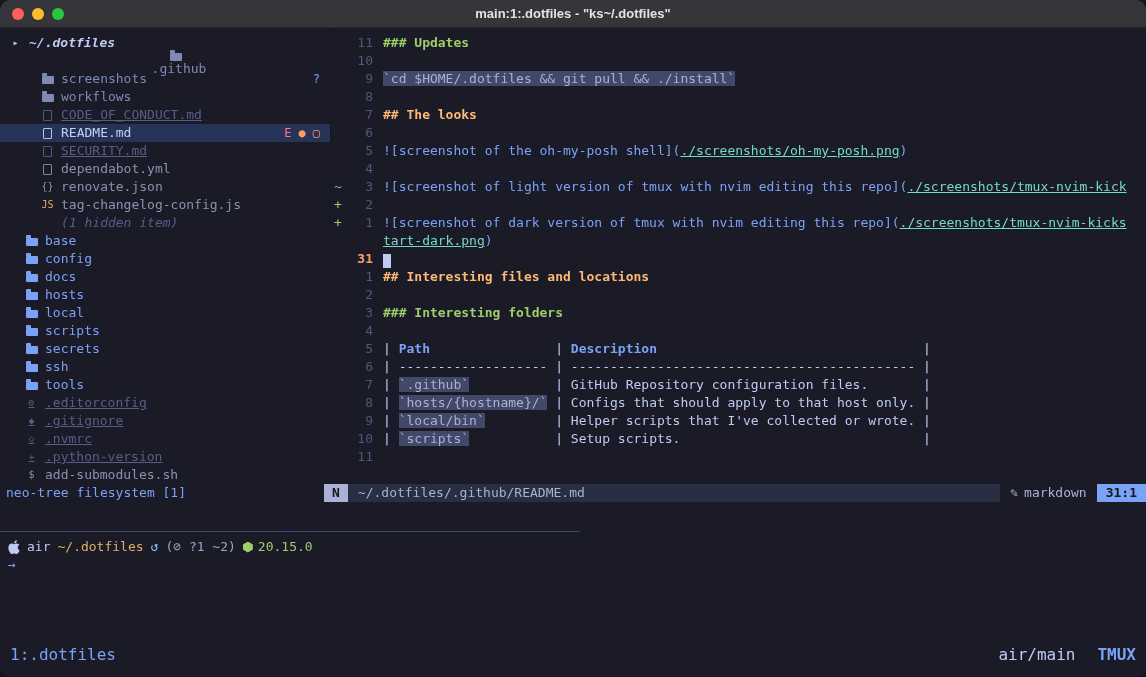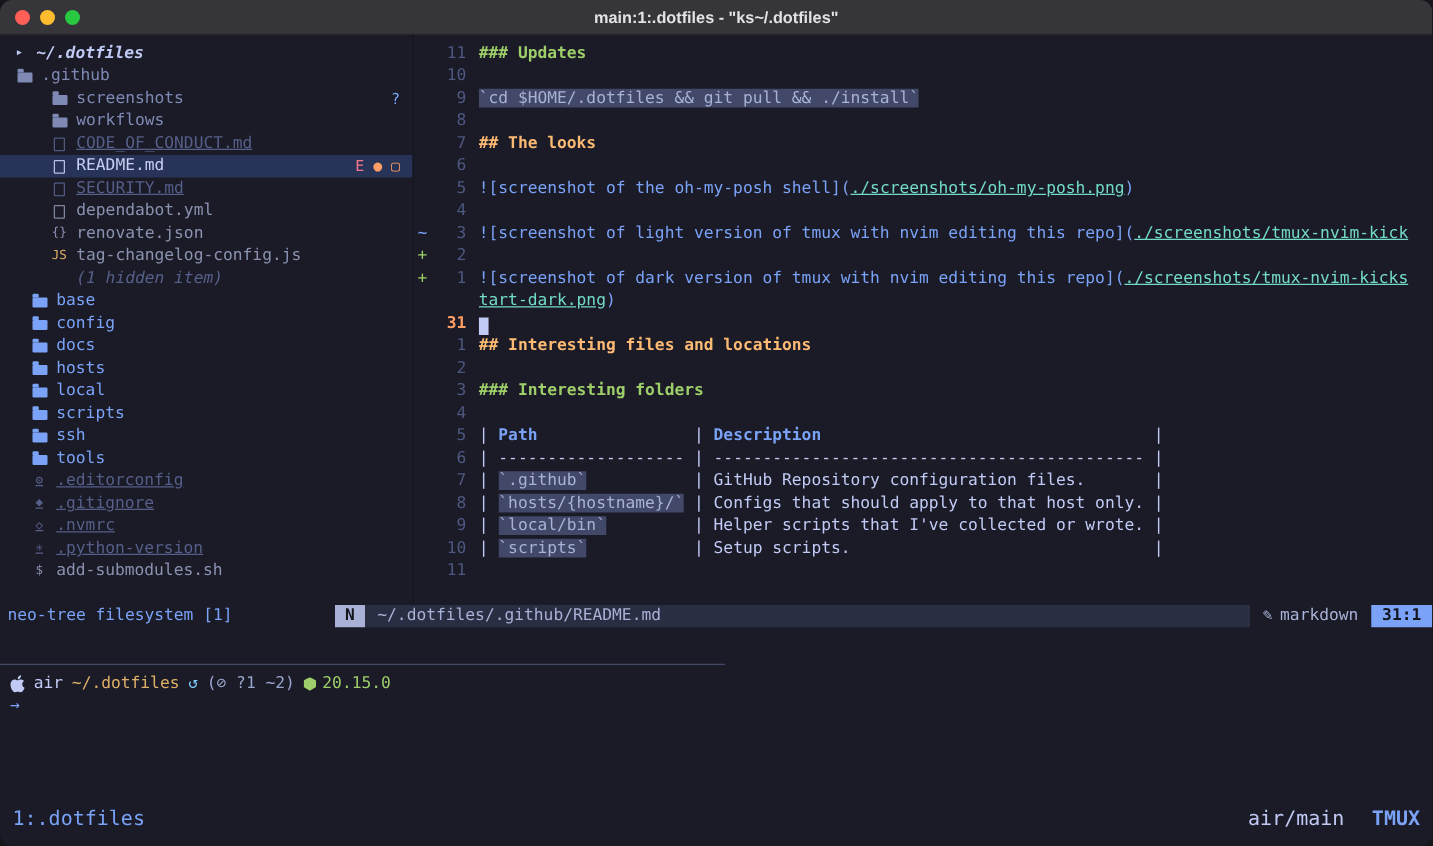--- a/index.html
+++ b/index.html
@@ -53,21 +53,21 @@
   .mdcode { background:#414868; color:#a9b1d6;margin-top:28px; }
   .link { color:#7aa2f7; }
   .url  { color:#73daca; text-decoration:underline; }
   .fg   { color:#c0caf5; }
   .pipe { color:#c0caf5; }
   .th   { color:#7aa2f7; font-weight:bold; }
   .cursorblock { display:inline-block; width:8px; height:17px; background:#c0caf5; vertical-align:-4px; }
 
   
   .statusrow { height:18px; display:flex; font-size:13px; line-height:18px; }
-  .ntstatus { width:268px; flex:none; color:#7aa2f7; padding-left:6px; }
+  .ntstatus { width:324px; flex:none; color:#7aa2f7; padding-left:6px; }
   .lualine { flex:1; display:flex; overflow:hidden; }
   .sl-mode { background:#a9b1d6; color:#15161e; font-weight:bold; padding:0 8px; }
   .sl-b { background:#3b4261; color:#a9b1d6; display:flex; gap:12px; padding:0 10px; white-space:pre; }
   .sl-c { background:#292e42; color:#a9b1d6; flex:1; padding:0 10px; white-space:pre; overflow:hidden; }
   .sl-ft { color:#a9b1d6; padding:0 10px; display:flex; gap:6px; align-items:center; }
   .sl-pos { background:#7aa2f7; color:#15161e; font-weight:bold; padding:0 9px; }
 
   .cmdline { height:29px; }
   .pane-divider { height:1px; width:580px; background:#414a6b; }
 
@@ -101,21 +101,21 @@
   </div>
 
   <div class="main">
     <div class="panes">
       <div class="sidebar">
         <div>
             <div class="trow root" style="padding-left: 8px;">
               <span class="ic ic-glyph">▸</span>
               <span class="tlabel">~/.dotfiles</span>
             </div>
-            <div class="trow dirdim" style="padding-left: 12px;">
+            <div class="trow dirdim" style="padding-left: 28px; flex-direction: column;">
               <span class="ic">
                 <span class="ic-folder"></span>
               </span>
               <span class="tlabel">.github</span>
             </div>
             <div class="trow dirdim" style="padding-left: 40px;">
               <span class="ic">
                 <span class="ic-folder"></span>
               </span>
               <span class="tlabel">screenshots</span>
@@ -198,20 +198,26 @@
               <span class="ic">
                 <span class="ic-folder"></span>
               </span>
               <span class="tlabel">local</span>
             </div>
             <div class="trow dir" style="padding-left: 24px;">
               <span class="ic">
                 <span class="ic-folder"></span>
               </span>
               <span class="tlabel">scripts</span>
+            </div>
+            <div class="trow dir" style="padding-left: 24px;">
+              <span class="ic">
+                <span class="ic-folder"></span>
+              </span>
+              <span class="tlabel">secrets</span>
             </div>
             <div class="trow dir" style="padding-left: 24px;">
               <span class="ic">
                 <span class="ic-folder"></span>
               </span>
               <span class="tlabel">ssh</span>
             </div>
             <div class="trow dir" style="padding-left: 24px;">
               <span class="ic">
                 <span class="ic-folder"></span>

